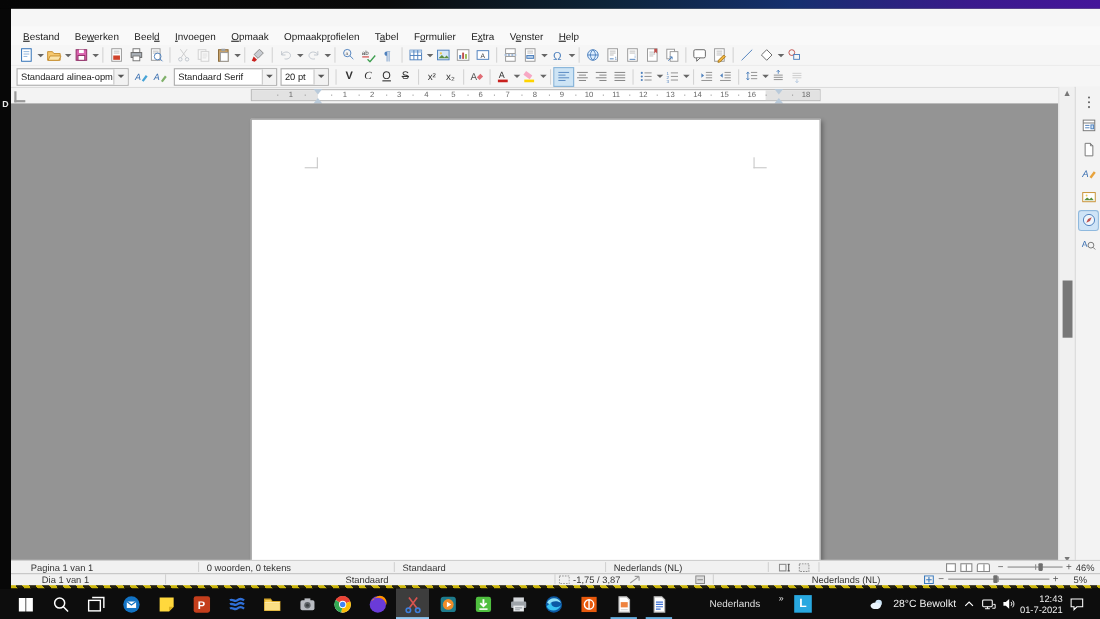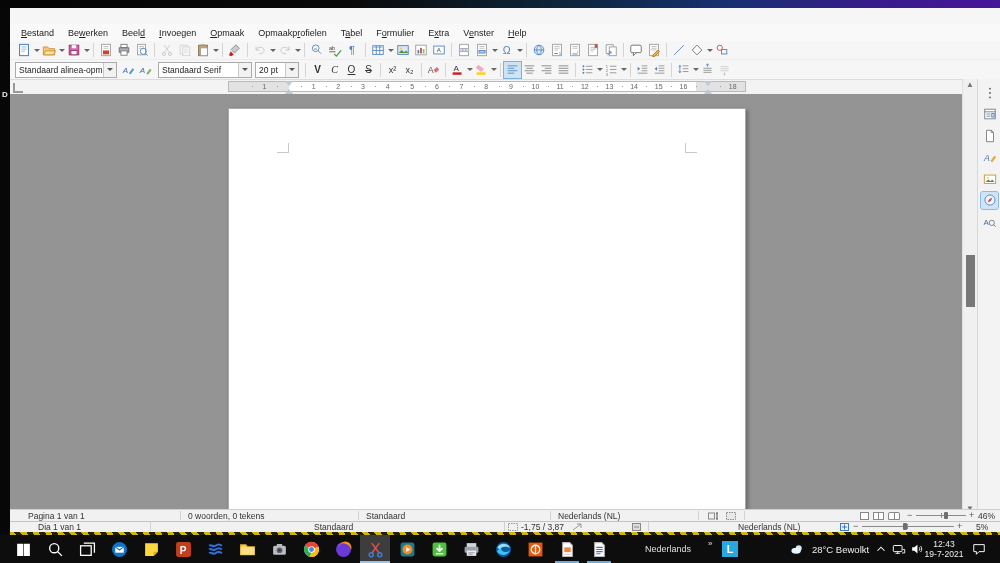--- a/index.html
+++ b/index.html
@@ -78,21 +78,21 @@
   #taskbar{left:0;top:535px;width:1000px;height:28px;background:#0d0d0d;}
   .task-slot{position:absolute;top:0;width:30px;height:28px;display:flex;align-items:center;justify-content:center;}
   .task-slot svg{width:17px;height:17px;}
   .task-slot.active{background:#3d3d3d;}
   .task-slot.active::after{content:"";position:absolute;left:0;bottom:0;width:30px;height:2px;background:#8fc7f2;}
   .task-slot.running::after{content:"";position:absolute;left:3px;bottom:0;width:24px;height:2px;background:#67aede;}
   #bureaublad{color:#e0e0e0;font-size:9px;top:9px;}
   #chevron-overflow{color:#e0e0e0;font-size:8px;top:4px;}
   #lo-tile{top:6px;width:16px;height:16px;background:#28a8e0;color:#fff;font-weight:bold;font-size:11px;text-align:center;line-height:16px;}
   .tray-text{color:#f0f0f0;font-size:9.5px;top:9px;white-space:nowrap;}
-  #clock{top:4px;width:44px;color:#f0f0f0;font-size:8.5px;text-align:center;line-height:10px;}
+  #clock{top:4px;width:44px;color:#f0f0f0;font-size:8.5px;text-align:right;line-height:10px;}
   .trayicon{position:absolute;top:7px;width:14px;height:14px;}
   .trayicon svg{width:14px;height:14px;}
 </style>
 </head>
 <body>
 
 <div id="wallpaper-top" class="abs"></div>
 <div id="wallpaper-left" class="abs">
   <span>D</span>
 </div>
@@ -688,21 +688,21 @@
       </svg>
   </span>
   <span class="trayicon" style="left:910px">
     <svg viewBox="0 0 16 16">
         <path d="M2.5 6v4h2.5l3.5 3V3L5 6z" fill="#fff"></path>
         <path d="M10.5 6a3 3 0 0 1 0 4M12 4.5a5 5 0 0 1 0 7" stroke="#fff" fill="none"></path>
       </svg>
   </span>
   <div id="clock" class="abs" style="left:922px">
     <div>12:43</div>
-    <div>19-7-2021</div>
+    <div>01-7-2021</div>
   </div>
   <span class="trayicon" style="left:972px">
     <svg viewBox="0 0 16 16">
         <path d="M2 3h12v8H8l-3 3v-3H2z" fill="none" stroke="#fff" stroke-width="1.1"></path>
       </svg>
   </span>
 <div class="task-slot" style="left: 8px;">
       <svg viewBox="0 0 16 16">
         <path d="M2 2.5h5.7v5.7H2zM8.3 2.5H14v5.7H8.3zM2 8.3h5.7V14H2zM8.3 8.3H14V14H8.3z" fill="#fff"></path>
       </svg>

